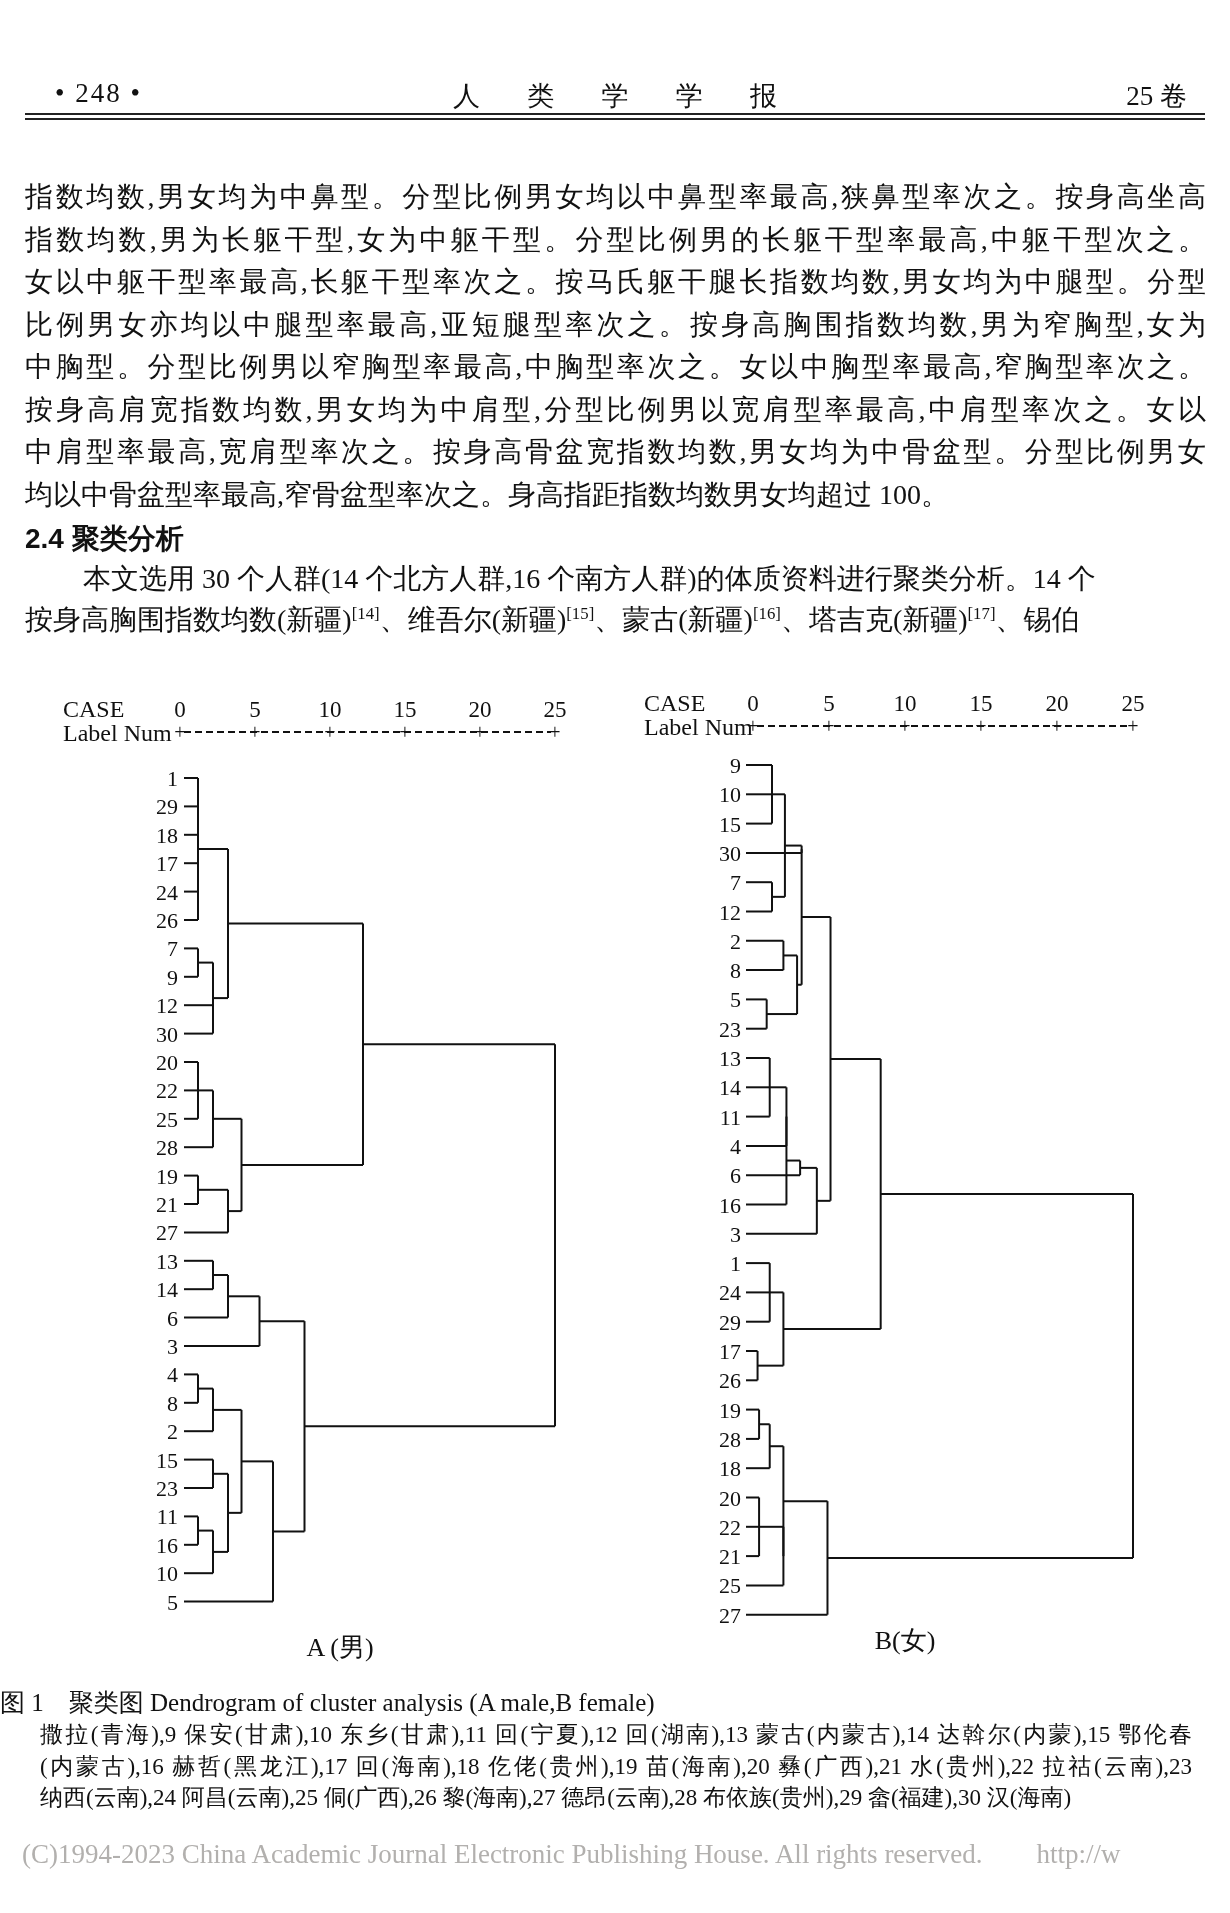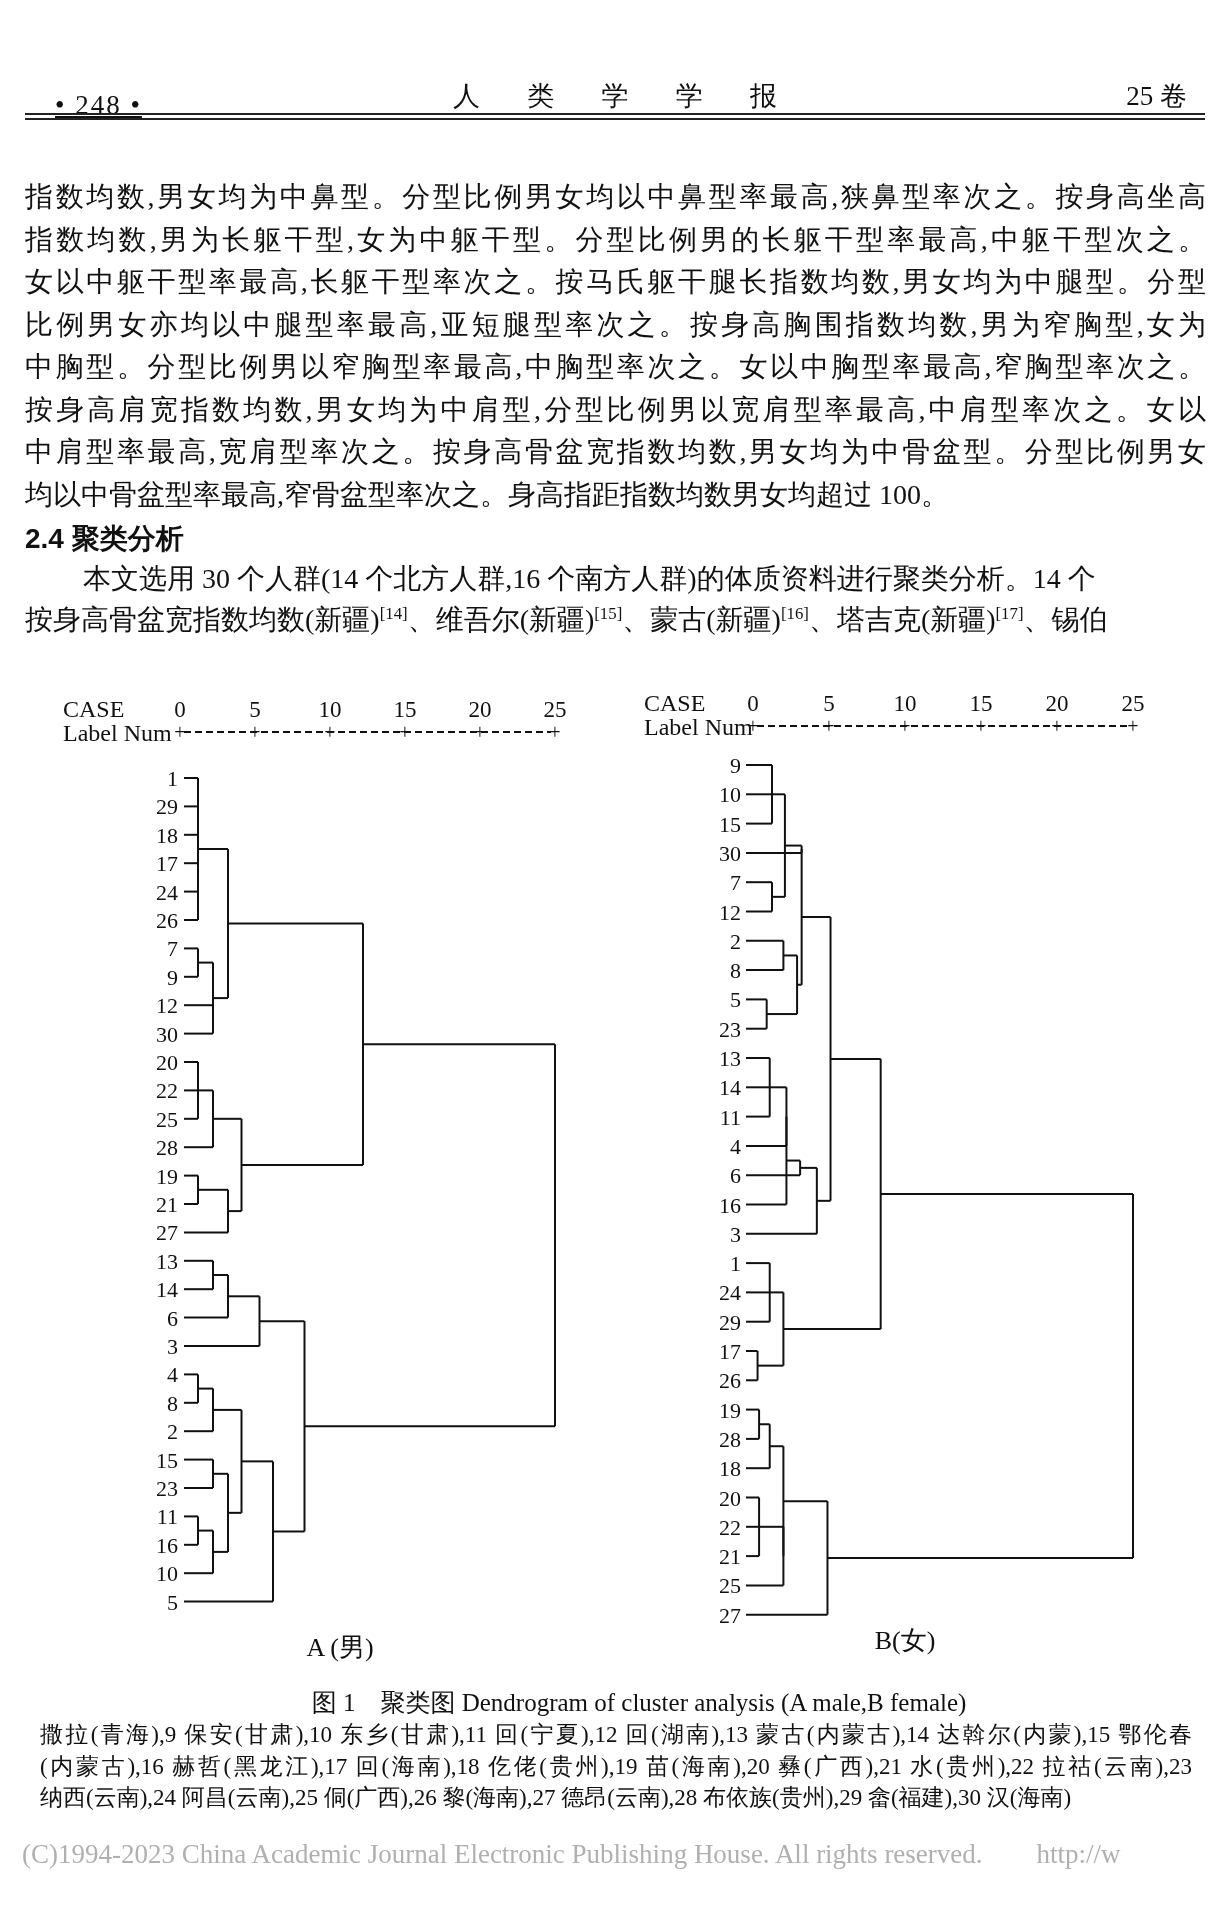--- a/index.html
+++ b/index.html
@@ -1,39 +1,39 @@
 <!DOCTYPE html>
 <html><head>
 <meta charset="utf-8">
 <style>
   html,body{margin:0;padding:0;background:#e8e8e8;}
   #page{position:relative;width:1230px;height:1913px;background:#ffffff;margin:0 auto;
         font-family:"Liberation Serif","DejaVu Serif",serif;color:#111;overflow:hidden;}
   
   #running-head{position:absolute;left:25px;right:25px;top:78px;height:32px;font-size:27px;}
-  #page-number{position:absolute;left:30px;top:12px;letter-spacing:2px;text-decoration:underline;}
+  #page-number{position:absolute;left:30px;top:0;letter-spacing:2px;}
   #journal-title{position:absolute;left:0;right:0;top:0;text-align:center;letter-spacing:1.75em;text-indent:1.75em;}
   #volume-label{position:absolute;right:18px;top:0;}
   #head-rule{position:absolute;left:25px;right:25px;top:113px;height:3px;
              border-top:2px solid #222;border-bottom:2px solid #222;}
   
   #paragraph-1{position:absolute;left:25px;width:1181px;top:176px;font-size:28px;}
   .bline{height:42.5px;line-height:42.5px;text-align:justify;text-align-last:justify;white-space:nowrap;}
   .bline.lastline{text-align-last:left;}
   #section-heading{position:absolute;left:25px;top:520px;font-size:28px;font-weight:bold;
                    font-family:"Liberation Sans","DejaVu Sans",sans-serif;}
   #paragraph-2{position:absolute;left:25px;width:1181px;top:558px;font-size:28px;}
   #paragraph-2 .bline{height:41px;line-height:41px;}
   #p2-line1{text-indent:58px;}
   .supref{font-size:0.6em;vertical-align:super;line-height:0;}
   
   #figure-area{position:absolute;left:0;top:690px;width:1023px;height:990px;}
   #figure-area svg{display:block;}
   
-  #figure-caption{position:absolute;left:0;right:0;top:1686px;text-align:center;font-size:25px;padding-left:48px;}
+  #figure-caption{position:absolute;left:0;right:0;top:1686px;font-size:25px;}
   #figure-legend{position:absolute;left:40px;width:1152px;top:1719px;font-size:23px;}
   .legend-line{height:31.5px;line-height:31.5px;text-align:justify;text-align-last:justify;white-space:nowrap;}
   .legend-line.lastline{text-align-last:left;}
   
   #copyright-footer{position:absolute;left:22px;top:1836px;width:1260px;font-size:27px;
                     color:#b2b0ae;white-space:nowrap;overflow:hidden;}
 </style>
 </head>
 <body>
 
@@ -54,21 +54,21 @@
     <div class="bline">中胸型。分型比例男以窄胸型率最高,中胸型率次之。女以中胸型率最高,窄胸型率次之。</div>
     <div class="bline">按身高肩宽指数均数,男女均为中肩型,分型比例男以宽肩型率最高,中肩型率次之。女以</div>
     <div class="bline">中肩型率最高,宽肩型率次之。按身高骨盆宽指数均数,男女均为中骨盆型。分型比例男女</div>
     <div class="bline lastline">均以中骨盆型率最高,窄骨盆型率次之。身高指距指数均数男女均超过 100。</div>
   </div>
 
   <div id="section-heading">2.4  聚类分析</div>
 
   <div id="paragraph-2">
     <div id="p2-line1" class="bline lastline">本文选用 30 个人群(14 个北方人群,16 个南方人群)的体质资料进行聚类分析。14 个</div>
-    <div id="p2-line2" class="bline lastline"><span>按身高骨盆宽指数均数(新疆)</span><span class="supref">[14]</span><span>、维吾尔(新疆)</span><span class="supref">[15]</span><span>、蒙古(新疆)</span><span class="supref">[16]</span><span>、塔吉克(新疆)</span><span class="supref">[17]</span><span>、锡伯</span></div>
+    <div id="p2-line2" class="bline lastline"><span>按身高胸围指数均数(新疆)</span><span class="supref">[14]</span><span>、维吾尔(新疆)</span><span class="supref">[15]</span><span>、蒙古(新疆)</span><span class="supref">[16]</span><span>、塔吉克(新疆)</span><span class="supref">[17]</span><span>、锡伯</span></div>
   </div>
 
   <div id="figure-area">
     <svg id="dendro-svg" width="1230" height="990" viewBox="0 690 1230 990">
         <text x="63" y="717" font-size="24" fill="#111111" font-family="&quot;Liberation Serif&quot;,&quot;DejaVu Serif&quot;,serif" text-anchor="start">CASE</text>
         <text x="180" y="717" font-size="23" fill="#111111" font-family="&quot;Liberation Serif&quot;,&quot;DejaVu Serif&quot;,serif" text-anchor="middle">0</text>
         <text x="180" y="739" font-size="20" fill="#111111" font-family="&quot;Liberation Serif&quot;,&quot;DejaVu Serif&quot;,serif" text-anchor="middle">+</text>
         <text x="255" y="717" font-size="23" fill="#111111" font-family="&quot;Liberation Serif&quot;,&quot;DejaVu Serif&quot;,serif" text-anchor="middle">5</text>
         <text x="255" y="739" font-size="20" fill="#111111" font-family="&quot;Liberation Serif&quot;,&quot;DejaVu Serif&quot;,serif" text-anchor="middle">+</text>
         <text x="330" y="717" font-size="23" fill="#111111" font-family="&quot;Liberation Serif&quot;,&quot;DejaVu Serif&quot;,serif" text-anchor="middle">10</text>

